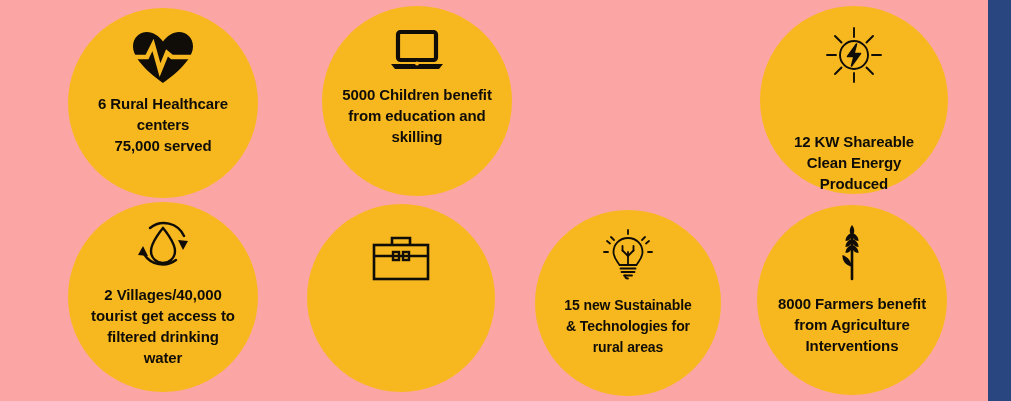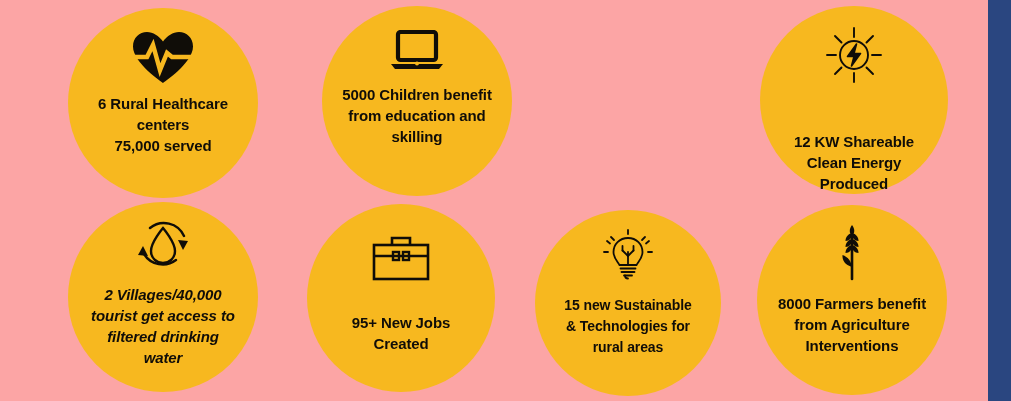--- a/index.html
+++ b/index.html
@@ -79,21 +79,21 @@
   #circle-energy .stat-text {
     font-size: 15px; line-height: 21px; margin-top: 14px; width: 184px;
   }
 
   
   #circle-water {
     left: 68px; top: 202px; width: 190px; height: 190px;
     padding-top: 18px;
   }
   #circle-water .stat-text {
-    font-size: 15px; line-height: 21px; margin-top: 8px; width: 186px; font-style: italic;
+    font-size: 15px; line-height: 21px; margin-top: 8px; width: 186px;
   }
 
   #circle-jobs {
     left: 307px; top: 204px; width: 188px; height: 188px;
     padding-top: 30px;
   }
   #circle-jobs .stat-text {
     font-size: 15px; line-height: 21px; margin-top: 30px; width: 184px;
   }
 
@@ -183,22 +183,20 @@
   <div class="stat-circle" id="circle-jobs">
     <span class="stat-icon">
       <svg width="60" height="48" viewBox="0 0 60 48" fill="none" stroke="#100d08" stroke-width="2.6">
         <rect x="3" y="11" width="54" height="34" fill="none"></rect>
         <path d="M21 11 V4 H39 V11" fill="none"></path>
         <path d="M3 22 H57"></path>
         <rect x="22" y="18" width="6" height="8" fill="none" stroke-width="2.4"></rect>
         <rect x="32" y="18" width="6" height="8" fill="none" stroke-width="2.4"></rect>
       </svg>
     </span>
-    <div class="stat-text">95+ New Jobs
-Created</div>
   </div>
 
   <div class="stat-circle" id="circle-tech">
     <span class="stat-icon">
       <svg width="56" height="56" viewBox="0 0 56 56" fill="none" stroke="#100d08" stroke-width="1.8" stroke-linecap="round">
         <path d="M28 10 C19.5 10 13.5 16.5 13.5 24 C13.5 30 17.5 33.5 19.5 37 L36.5 37 C38.5 33.5 42.5 30 42.5 24 C42.5 16.5 36.5 10 28 10 Z" fill="none"></path>
         <path d="M20.5 40.5 H35.5"></path>
         <path d="M21.5 44 H34.5"></path>
         <path d="M24 47.5 H32"></path>
         <path d="M28 50.5 C26 50.5 25 49 25 47.5"></path>

